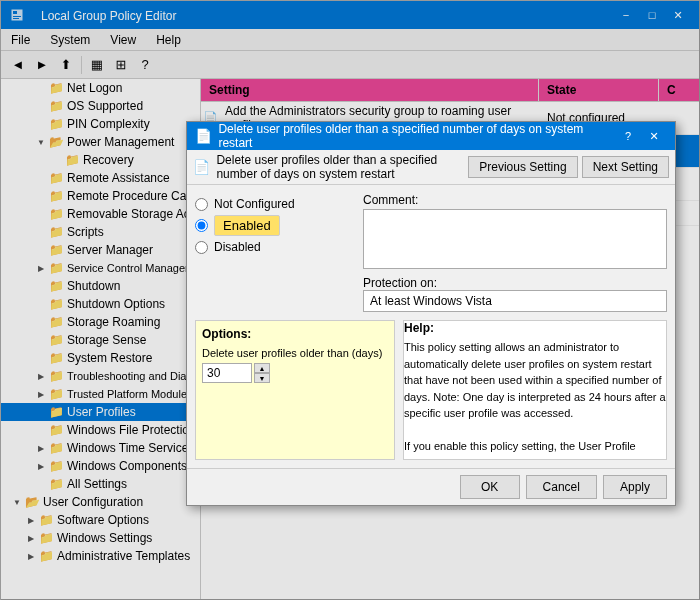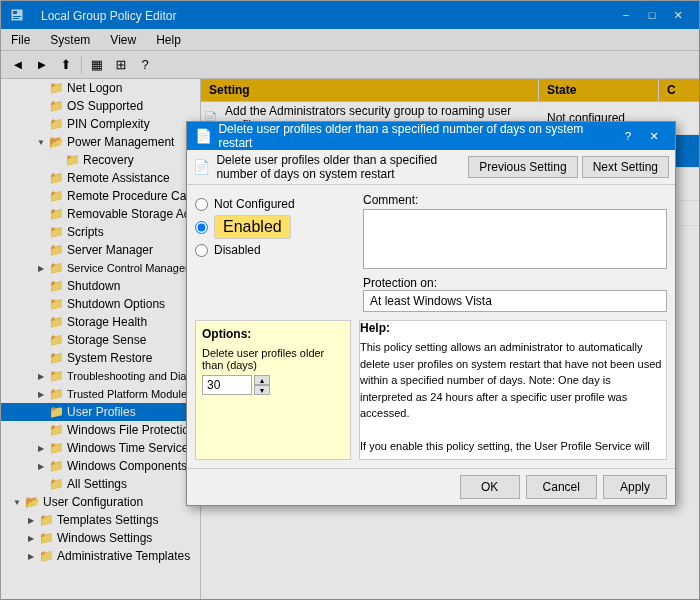--- a/index.html
+++ b/index.html
@@ -162,21 +162,21 @@
     .right-panel {
       flex: 1;
       display: flex;
       flex-direction: column;
       overflow: hidden;
       background: white;
     }
     .settings-header {
       display: flex;
       border-bottom: 1px solid #ccc;
-      background: #eab308;
+      background: #ec4899;
       flex-shrink: 0;
     }
     .settings-col {
       padding: 4px 8px;
       font-size: 12px;
       font-weight: 600;
       color: #000;
       flex: 1;
       border-right: 1px solid #ddd;
     }
@@ -328,21 +328,21 @@
       align-items: center;
       gap: 6px;
       font-size: 12px;
       cursor: pointer;
     }
     .radio-input { cursor: pointer; }
     .enabled-btn {
       background: #ffe066;
       padding: 2px 8px;
       border: 1px solid #ccc;
-      font-size: 16px;
+      font-size: 13px;
       border-radius: 2px;
     }
 
     .comment-label {
       font-size: 12px;
       font-weight: 400;
       margin-bottom: 2px;
     }
     .comment-box {
       width: 100%;
@@ -364,21 +364,21 @@
       width: 100%;
     }
 
     
     .options-help {
       display: flex;
       gap: 0;
       padding: 0 8px 8px 8px;
     }
     .options-section {
-      width: 156px;
+      width: 200px;
       flex-shrink: 0;
       border: 1px solid #ccc;
       background: #ffffd0;
       padding: 6px;
       margin-right: 8px;
     }
     .options-title {
       font-size: 12px;
       font-weight: 600;
       margin-bottom: 6px;
@@ -563,21 +563,21 @@
         <span>Shutdown</span>
       </div>
       <div class="tree-item" style="padding-left:32px;">
         <span class="tree-expander"></span>
         <span class="tree-item-icon folder-icon">📁</span>
         <span>Shutdown Options</span>
       </div>
       <div class="tree-item" style="padding-left:32px;">
         <span class="tree-expander"></span>
         <span class="tree-item-icon folder-icon">📁</span>
-        <span>Storage Health</span>
+        <span>Storage Roaming</span>
       </div>
       <div class="tree-item" style="padding-left:32px;">
         <span class="tree-expander"></span>
         <span class="tree-item-icon folder-icon">📁</span>
         <span>Storage Sense</span>
       </div>
       <div class="tree-item" style="padding-left:32px;">
         <span class="tree-expander"></span>
         <span class="tree-item-icon folder-icon">📁</span>
         <span>System Restore</span>
@@ -618,21 +618,21 @@
         <span>All Settings</span>
       </div>
       <div class="tree-item" style="padding-left:8px;">
         <span class="tree-expander">▼</span>
         <span class="tree-item-icon folder-icon">📂</span>
         <span>User Configuration</span>
       </div>
       <div class="tree-item" style="padding-left:22px;">
         <span class="tree-expander">▶</span>
         <span class="tree-item-icon folder-icon">📁</span>
-        <span>Templates Settings</span>
+        <span>Software Options</span>
       </div>
       <div class="tree-item" style="padding-left:22px;">
         <span class="tree-expander">▶</span>
         <span class="tree-item-icon folder-icon">📁</span>
         <span>Windows Settings</span>
       </div>
       <div class="tree-item" style="padding-left:22px;">
         <span class="tree-expander">▶</span>
         <span class="tree-item-icon folder-icon">📁</span>
         <span>Administrative Templates</span>

